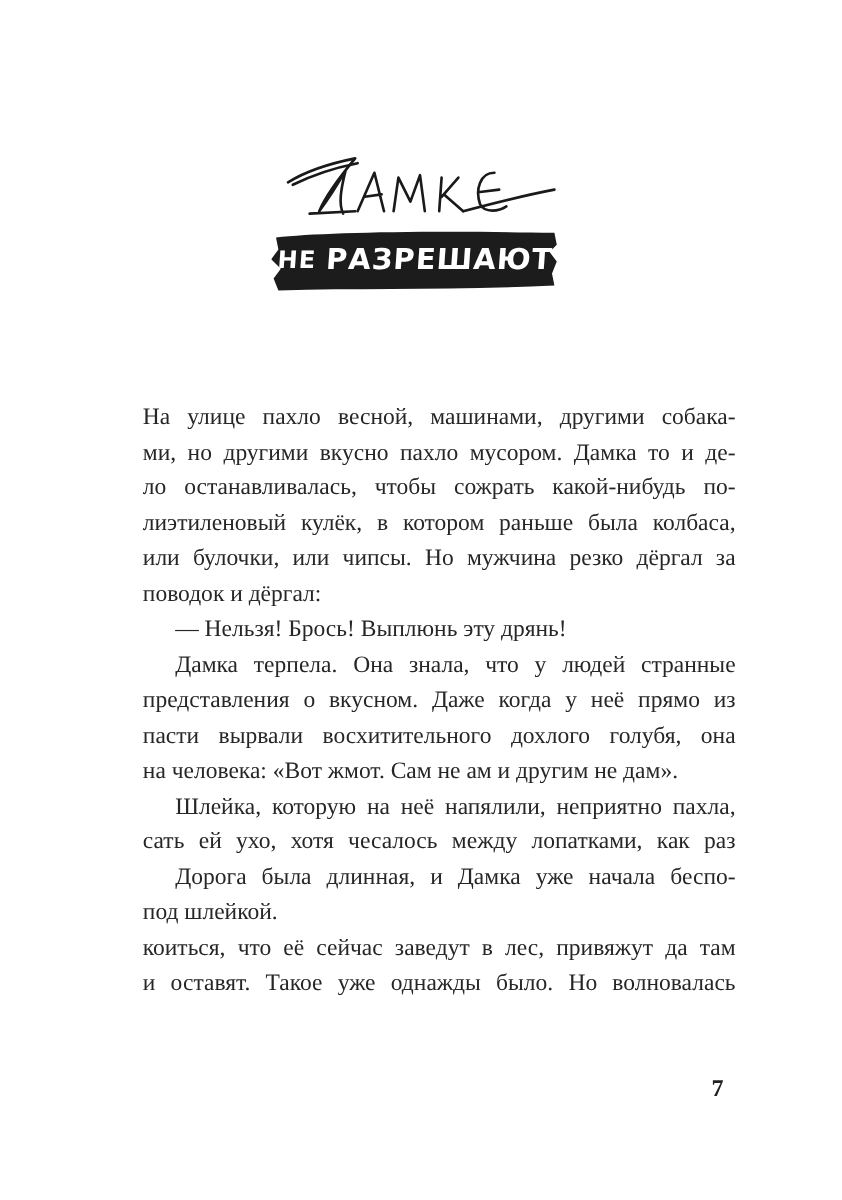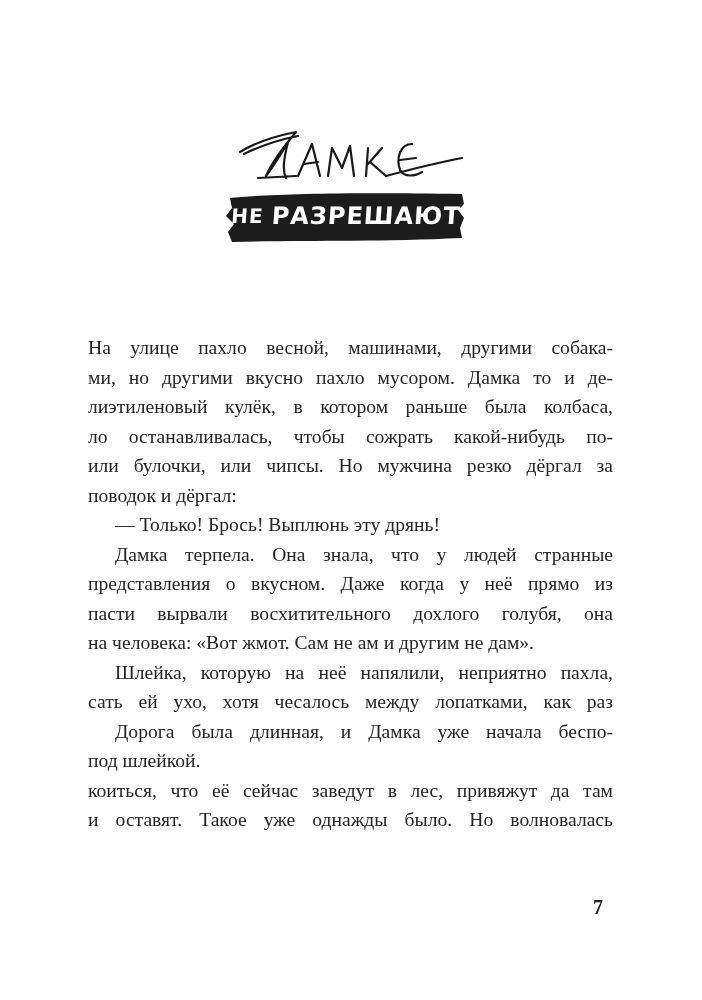--- a/index.html
+++ b/index.html
@@ -18,21 +18,21 @@
     font-family: "DejaVu Sans", sans-serif; font-weight: bold; color: #fff;
     font-size: 24px; letter-spacing: 1px; transform: skewX(-4deg);
   }
   .banner-text .small { font-size: 20px; margin-right: 8px; }
 
   .body-text {
     position: absolute; left: 88px; top: 333px; width: 525px;
     font-family: "Liberation Serif", "DejaVu Serif", serif;
     font-size: 19.6px; line-height: 29.5px; color: #262626;
   }
-  .line { display: block; white-space: nowrap; text-align: justify; text-align-last: justify; height: 29.5px; }
+  .line { display: block; white-space: nowrap; text-align: justify; text-align-last: justify; height: 29.5px; margin-left: 31px; }
   .line.last { text-align-last: left; }
   .line.indent { padding-left: 27px; }
 
   .page-number {
     position: absolute; left: 593px; top: 896px;
     font-family: "Liberation Serif", "DejaVu Serif", serif; font-weight: bold;
     font-size: 20px; color: #222;
   }
 </style>
 </head>
@@ -63,25 +63,25 @@
       <span class="small" style="text-transform:uppercase;">не</span>
       <span style="text-transform:uppercase;">разрешают</span>
     </div>
   </div>
 
 </div>
 
 <div class="body-text">
   <span class="line">На улице пахло весной, машинами, другими собака-</span>
   <span class="line">ми, но другими вкусно пахло мусором. Дамка то и де-</span>
+  <span class="line">ло останавливалась, чтобы сожрать какой-нибудь по-</span>
   <span class="line">лиэтиленовый кулёк, в котором раньше была колбаса,</span>
-  <span class="line">ло останавливалась, чтобы сожрать какой-нибудь по-</span>
   <span class="line">или булочки, или чипсы. Но мужчина резко дёргал за</span>
   <span class="line last">поводок и дёргал:</span>
-  <span class="line indent last">— Только! Брось! Выплюнь эту дрянь!</span>
+  <span class="line indent last">— Нельзя! Брось! Выплюнь эту дрянь!</span>
   <span class="line indent">Дамка терпела. Она знала, что у людей странные</span>
   <span class="line">представления о вкусном. Даже когда у неё прямо из</span>
   <span class="line">пасти вырвали восхитительного дохлого голубя, она</span>
   <span class="line last">на человека: «Вот жмот. Сам не ам и другим не дам».</span>
   <span class="line indent">Шлейка, которую на неё напялили, неприятно пахла,</span>
   <span class="line">сать ей ухо, хотя чесалось между лопатками, как раз</span>
   <span class="line indent">Дорога была длинная, и Дамка уже начала беспо-</span>
   <span class="line last">под шлейкой.</span>
   <span class="line">коиться, что её сейчас заведут в лес, привяжут да там</span>
   <span class="line">и оставят. Такое уже однажды было. Но волновалась</span>

